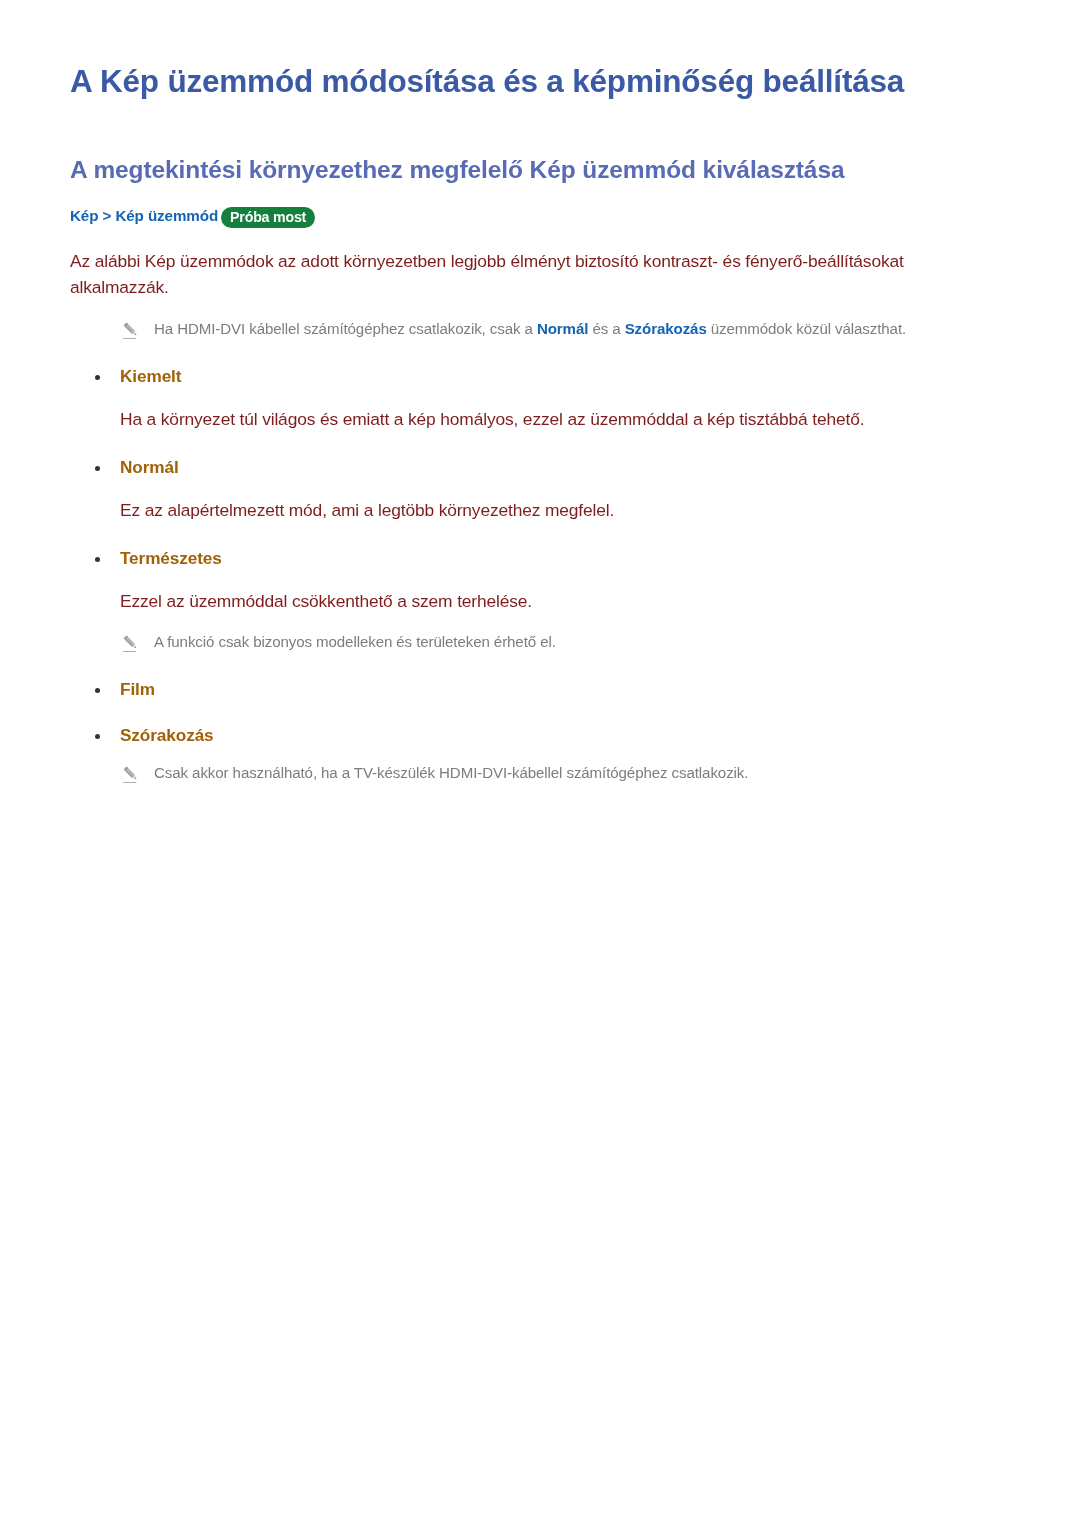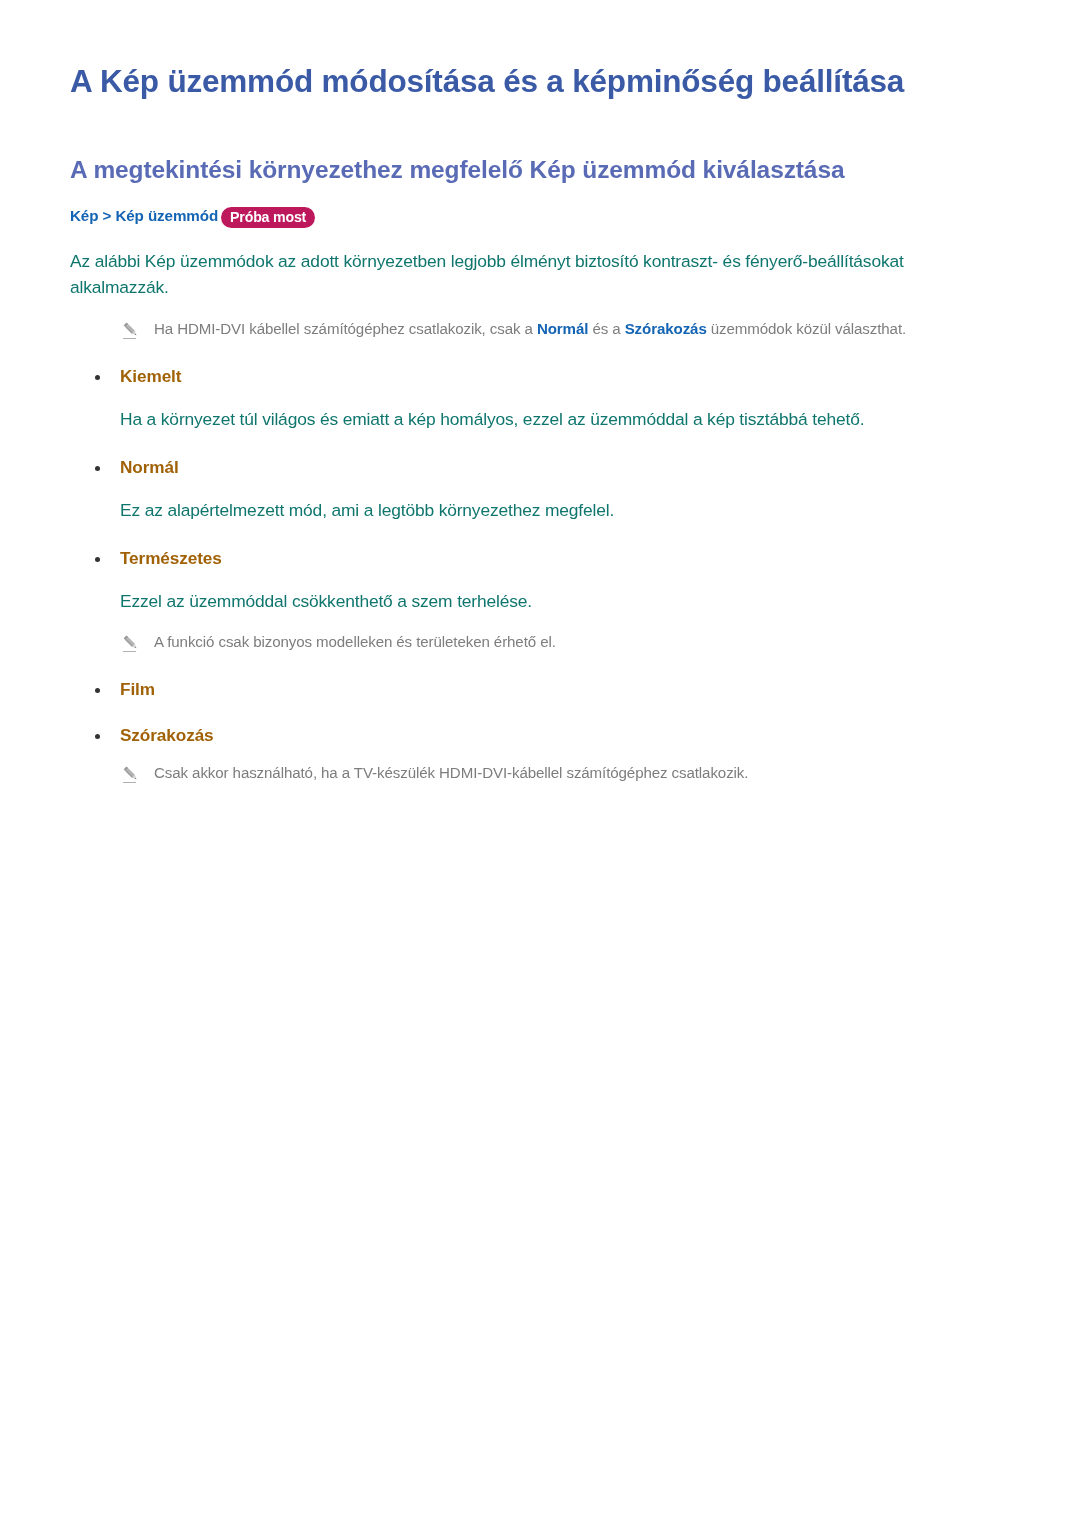--- a/index.html
+++ b/index.html
@@ -57,36 +57,36 @@
     font-size: 15.2px;
     font-weight: bold;
     color: #1464b4;
     letter-spacing: -0.1px;
     white-space: nowrap;
   }
   .try-badge {
     display: inline-block;
     margin-left: 3px;
     padding: 2px 9px 3px 9px;
-    background: #be185d;
+    background: #15803d;
     color: #ffffff;
     font-size: 14.2px;
     font-weight: bold;
     letter-spacing: -0.2px;
     border-radius: 11px;
     line-height: 16px;
     white-space: nowrap;
   }
 
   
   .body-para {
     margin: 0;
     padding-top: 19px;
     font-size: 17.4px;
-    color: #0f766e;
+    color: #7f1d1d;
     line-height: 1.52;
     letter-spacing: -0.15px;
     max-width: 932px;
   }
   .body-para.indent {
     margin-left: 50px;
     max-width: 882px;
   }
 
   

